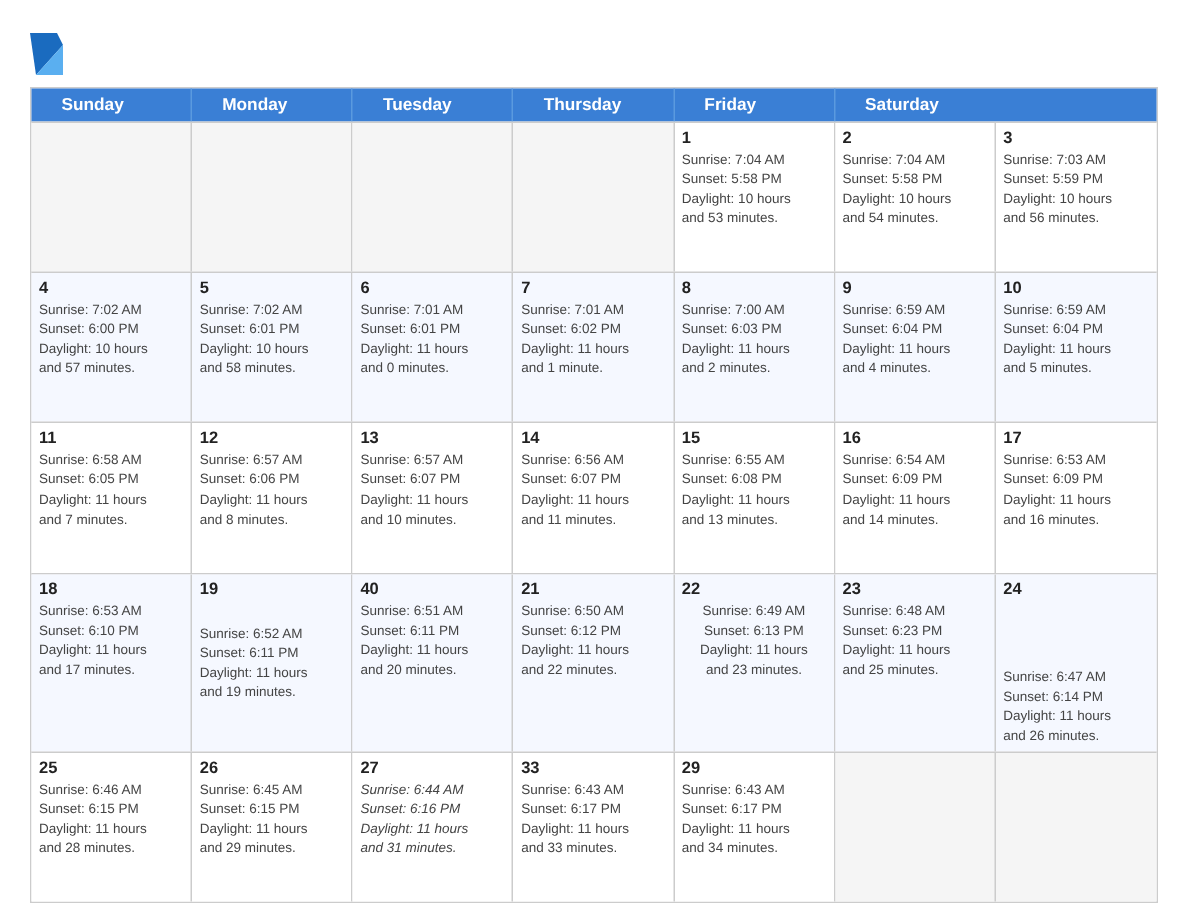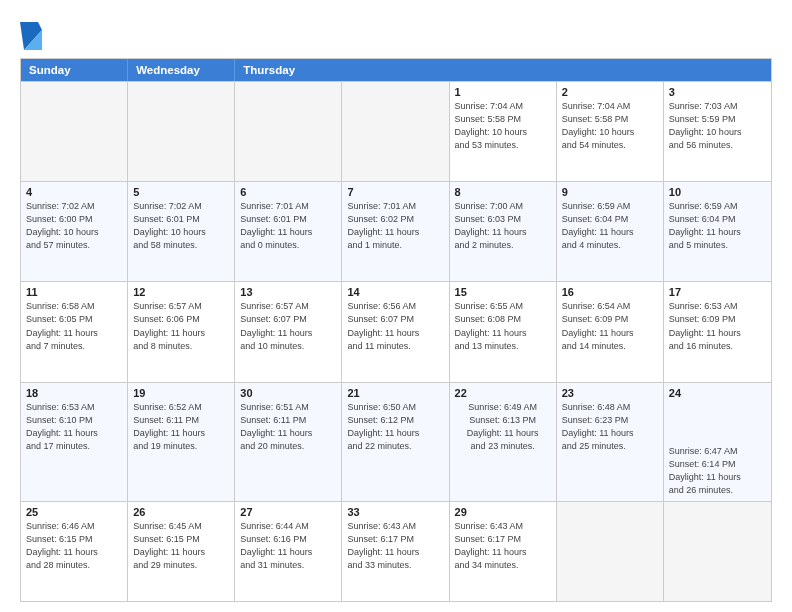--- a/index.html
+++ b/index.html
@@ -64,21 +64,21 @@
     }
     .cal-header {
       display: grid;
       grid-template-columns: repeat(7, 1fr);
       background: #3a7fd5;
     }
     .cal-header-cell {
       color: #fff;
       font-size: 11.5px;
       font-weight: bold;
-      padding: 5px 8px;
+      padding: 5px 20px;
       text-align: left;
       border-right: 1px solid #5a9adf;
     }
     .cal-header-cell:last-child { border-right: none; }
     .cal-body {
       display: flex;
       flex-direction: column;
       flex: 1;
     }
     .cal-row {
@@ -130,22 +130,25 @@
     </div>
     <div class="title-block">
       <h1></h1>
       <h2></h2>
     </div>
   </div>
 
   <div class="calendar">
     <div class="cal-header">
     <div class="cal-header-cell">Sunday</div>
-        <div class="cal-header-cell">Wednesday</div>
+        <div class="cal-header-cell">Monday</div>
+        <div class="cal-header-cell">Tuesday</div>
         <div class="cal-header-cell">Thursday</div>
+        <div class="cal-header-cell">Friday</div>
+        <div class="cal-header-cell">Saturday</div>
       </div>
     <div class="cal-body">
     <div class="cal-row">
           <div class="cal-cell empty"></div>
           <div class="cal-cell empty"></div>
           <div class="cal-cell empty"></div>
           <div class="cal-cell empty"></div>
           <div class="cal-cell">
             <div class="cell-day">1</div>
             <div class="cell-info" style="white-space: pre-line;">Sunrise: 7:04 AM
@@ -273,27 +276,27 @@
         <div class="cal-row">
           <div class="cal-cell">
             <div class="cell-day">18</div>
             <div class="cell-info" style="white-space: pre-line;">Sunrise: 6:53 AM
 Sunset: 6:10 PM
 Daylight: 11 hours
 and 17 minutes.</div>
           </div>
           <div class="cal-cell">
             <div class="cell-day">19</div>
-            <div class="cell-info" style="white-space: pre-line;">Sunrise: 6:52 AM
+            <div class="cell-info" style="white-space: pre-line; margin-top: 15px;">Sunrise: 6:52 AM
 Sunset: 6:11 PM
 Daylight: 11 hours
 and 19 minutes.</div>
           </div>
           <div class="cal-cell">
-            <div class="cell-day">30</div>
+            <div class="cell-day">40</div>
             <div class="cell-info" style="white-space: pre-line;">Sunrise: 6:51 AM
 Sunset: 6:11 PM
 Daylight: 11 hours
 and 20 minutes.</div>
           </div>
           <div class="cal-cell">
             <div class="cell-day">21</div>
             <div class="cell-info" style="white-space: pre-line;">Sunrise: 6:50 AM
 Sunset: 6:12 PM
 Daylight: 11 hours
@@ -331,21 +334,21 @@
           </div>
           <div class="cal-cell">
             <div class="cell-day">26</div>
             <div class="cell-info" style="white-space: pre-line;">Sunrise: 6:45 AM
 Sunset: 6:15 PM
 Daylight: 11 hours
 and 29 minutes.</div>
           </div>
           <div class="cal-cell">
             <div class="cell-day">27</div>
-            <div class="cell-info" style="white-space: pre-line;">Sunrise: 6:44 AM
+            <div class="cell-info" style="white-space: pre-line; font-style: italic;">Sunrise: 6:44 AM
 Sunset: 6:16 PM
 Daylight: 11 hours
 and 31 minutes.</div>
           </div>
           <div class="cal-cell">
             <div class="cell-day">33</div>
             <div class="cell-info" style="white-space: pre-line;">Sunrise: 6:43 AM
 Sunset: 6:17 PM
 Daylight: 11 hours
 and 33 minutes.</div>

